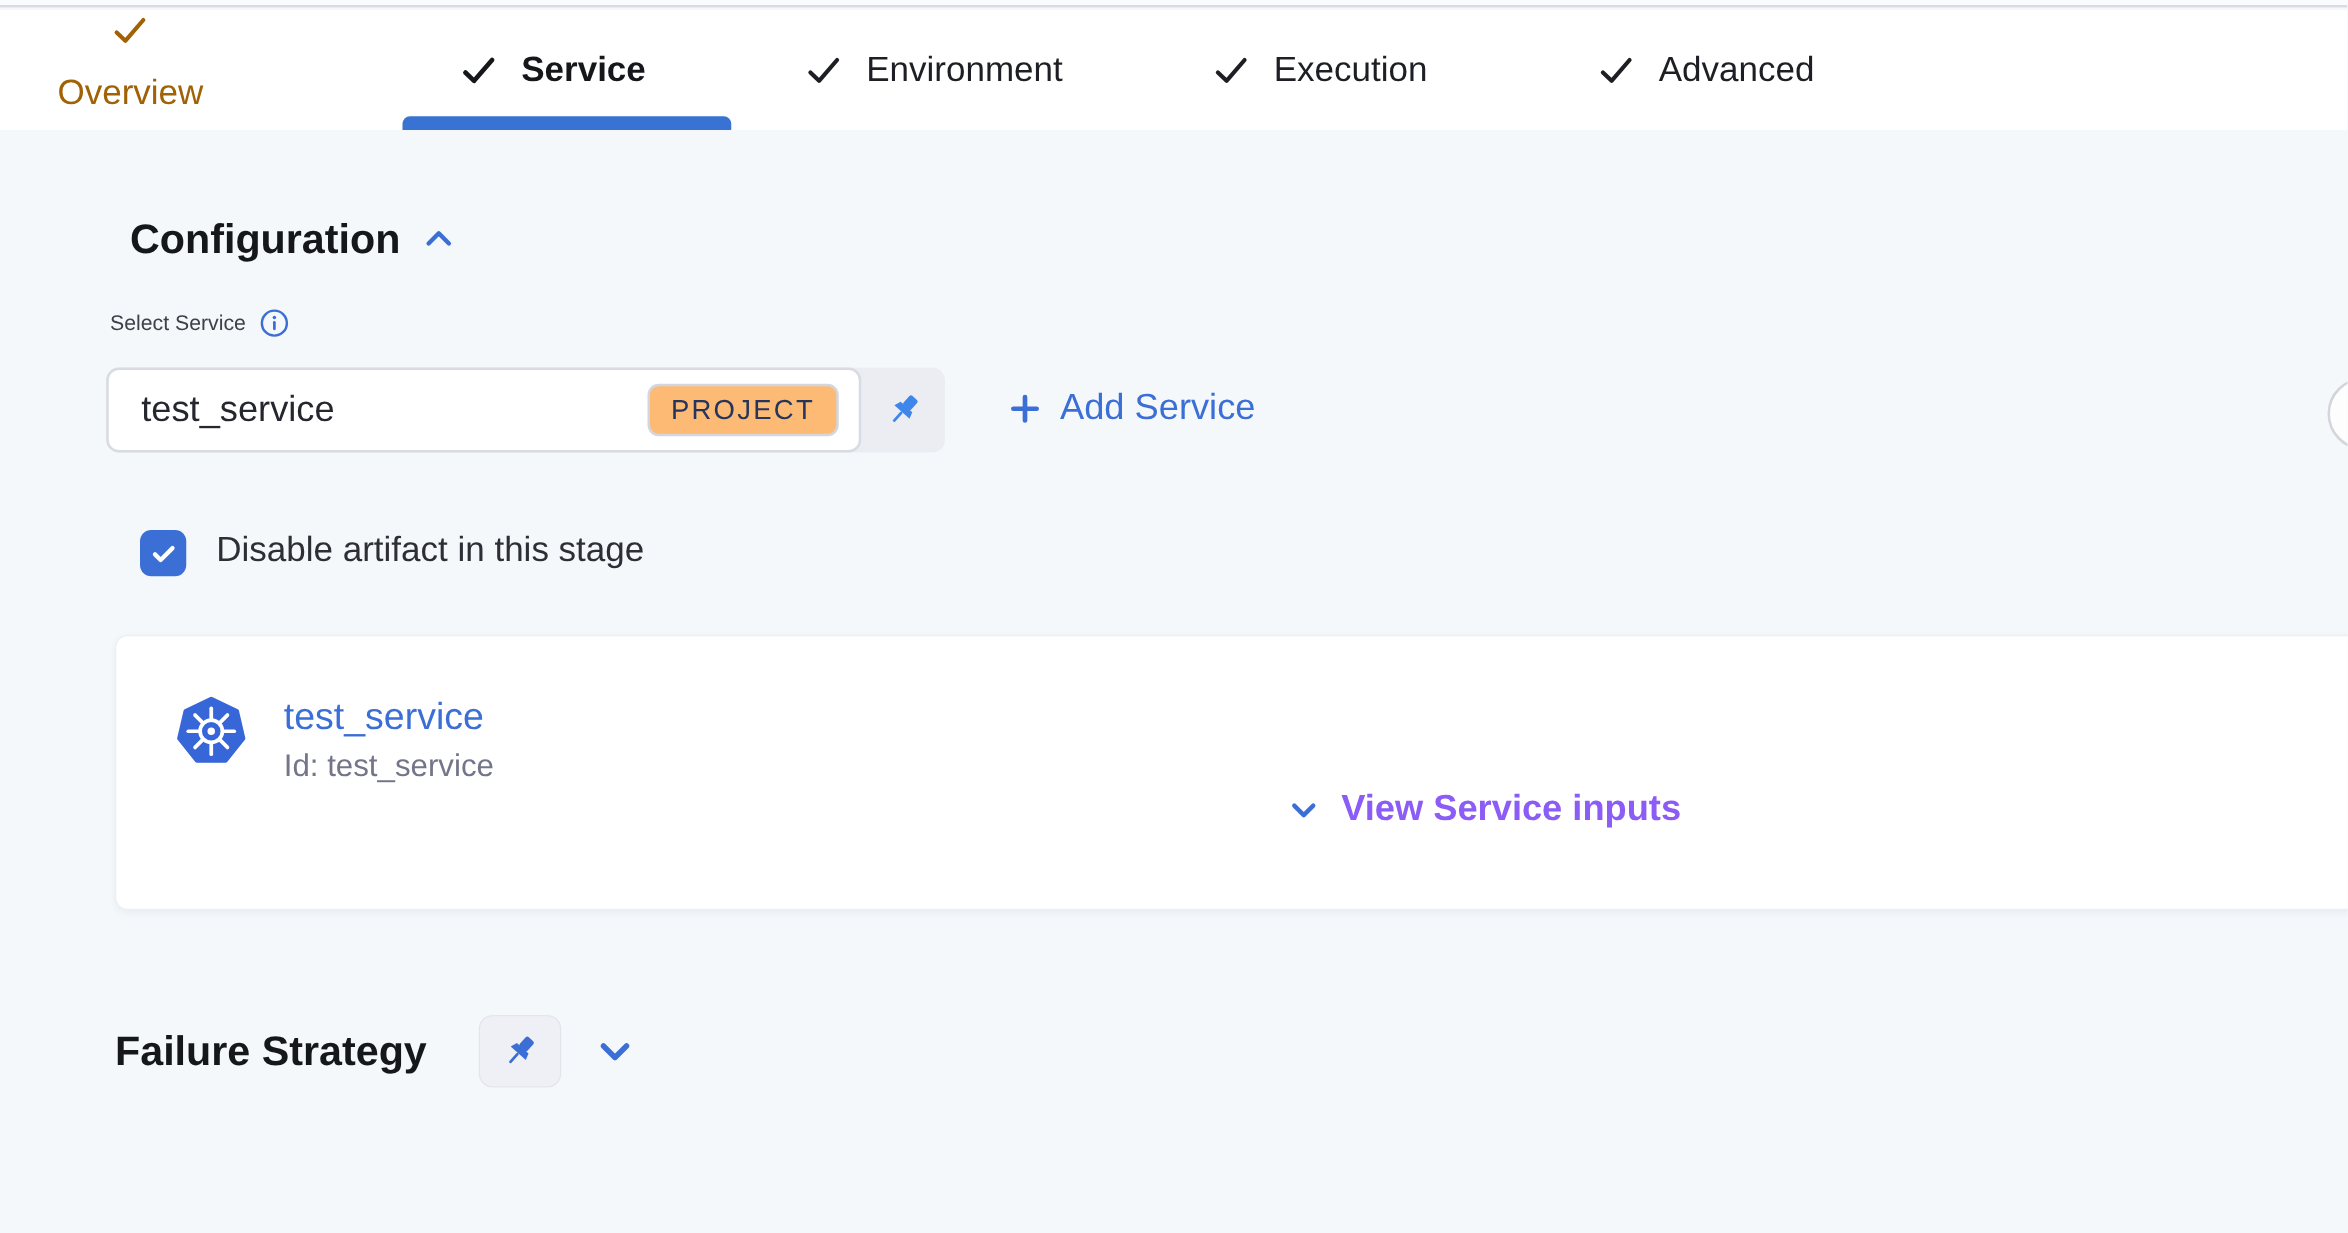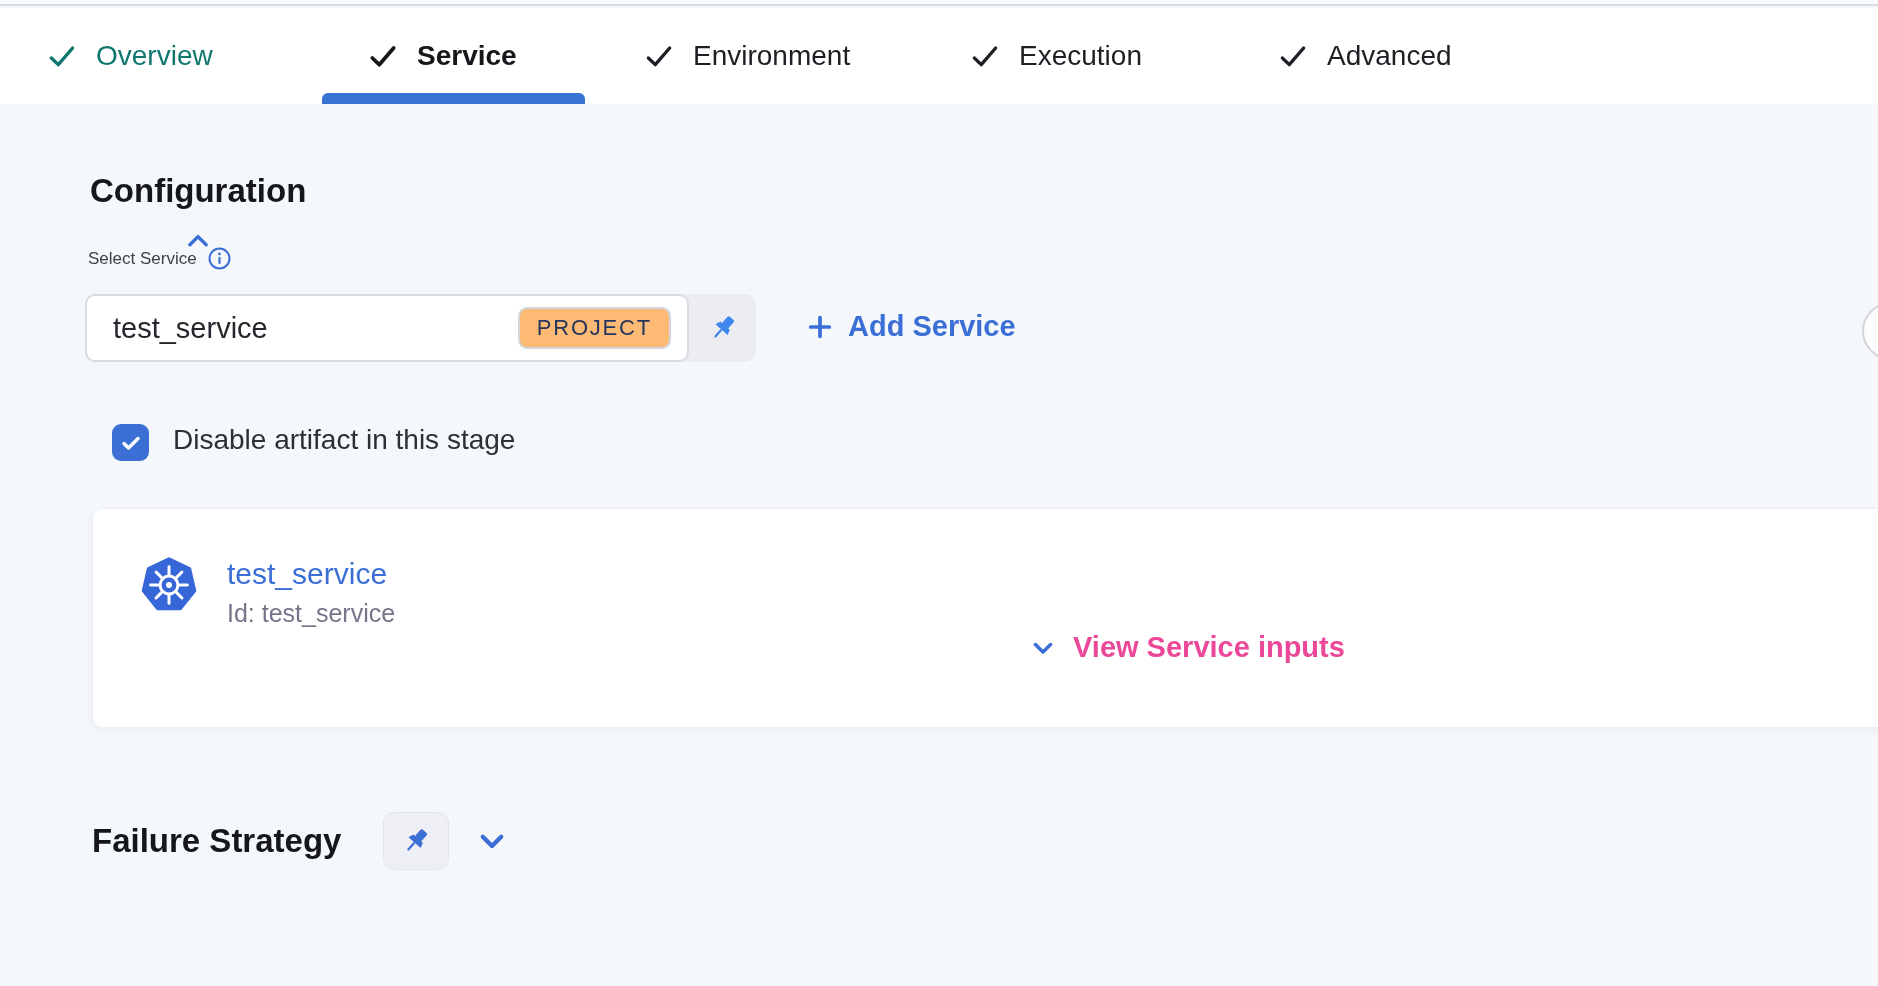--- a/index.html
+++ b/index.html
@@ -21,33 +21,33 @@
     position:absolute; top:8px; left:0; right:0; height:96px;
     background:#ffffff;
   }
   .tab {
     position:absolute; top:0; height:96px;
     display:flex; align-items:center; gap:18px;
     font-size:28px; font-weight:500; color:#1e1f24;
     cursor:pointer; white-space:nowrap;
   }
   .tab .check { display:flex; }
-  .tab.blue { color:#0f766e; }
+  .tab.blue { color:#a16207;flex-direction:column; }
   .tab.active { font-weight:700; color:#16171b; }
   .tab-underline {
     position:absolute; bottom:0; left:322px; width:263px; height:11px;
     background:#3873d4; border-radius:6px 6px 0 0;
   }
 
   
   .section-heading {
     position:absolute; display:flex; align-items:center; gap:16px;
     font-size:33px; font-weight:700; color:#16171b;
   }
-  #config-heading { left:90px; top:172px;flex-direction:column; }
+  #config-heading { left:104px; top:172px; }
   #failure-heading { left:92px; top:812px;gap:16px; }
 
   .field-label-row {
     position:absolute; left:88px; top:246px;
     display:flex; align-items:center; gap:10px;
     font-size:17px; color:#3f4049;
   }
 
   .service-select {
     position:absolute; left:85px; top:294px; width:671px; height:68px;
@@ -67,21 +67,21 @@
     color:#25355c; font-weight:500;
   }
   .pin-section {
     flex:1; display:flex; align-items:center; justify-content:center;
     cursor:pointer;
   }
 
   .add-service {
     position:absolute; left:806px; top:310px;
     display:flex; align-items:center; gap:14px;
-    font-size:29px; font-weight:700; color:#3b6fd6; cursor:pointer;
+    font-size:29px; font-weight:400; color:#3b6fd6; cursor:pointer;
   }
 
   .checkbox-row {
     position:absolute; left:112px; top:424px;
     display:flex; gap:24px; cursor:pointer;
   }
   .checkbox {
     width:37px; height:37px; border-radius:9px; background:#3b6fd6;
     display:flex; align-items:center; justify-content:center;
   }
@@ -95,21 +95,21 @@
   }
   .card-row {
     position:absolute; left:48px; top:48px;
     display:flex; gap:30px; align-items:flex-start;
   }
   .service-name { font-size:30px; color:#3b6fd6; cursor:pointer; }
   .service-id { font-size:25px; color:#74758a; margin-top:8px; }
   .view-inputs {
     position:absolute; left:936px; top:122px;
     display:flex; align-items:center; gap:16px;
-    font-size:29px; font-weight:700; color:#ec4899; cursor:pointer;
+    font-size:29px; font-weight:700; color:#8b5cf6; cursor:pointer;
   }
 
   .pin-button {
     width:66px; height:58px; border-radius:11px;
     background:#eff0f6; border:1px solid #e4e5ec;
     display:flex; align-items:center; justify-content:center;
     cursor:pointer;
   }
   #failure-heading .chev { display:flex; margin-left:10px; cursor:pointer; }
   #failure-heading .pin-button { margin-left:26px; }

